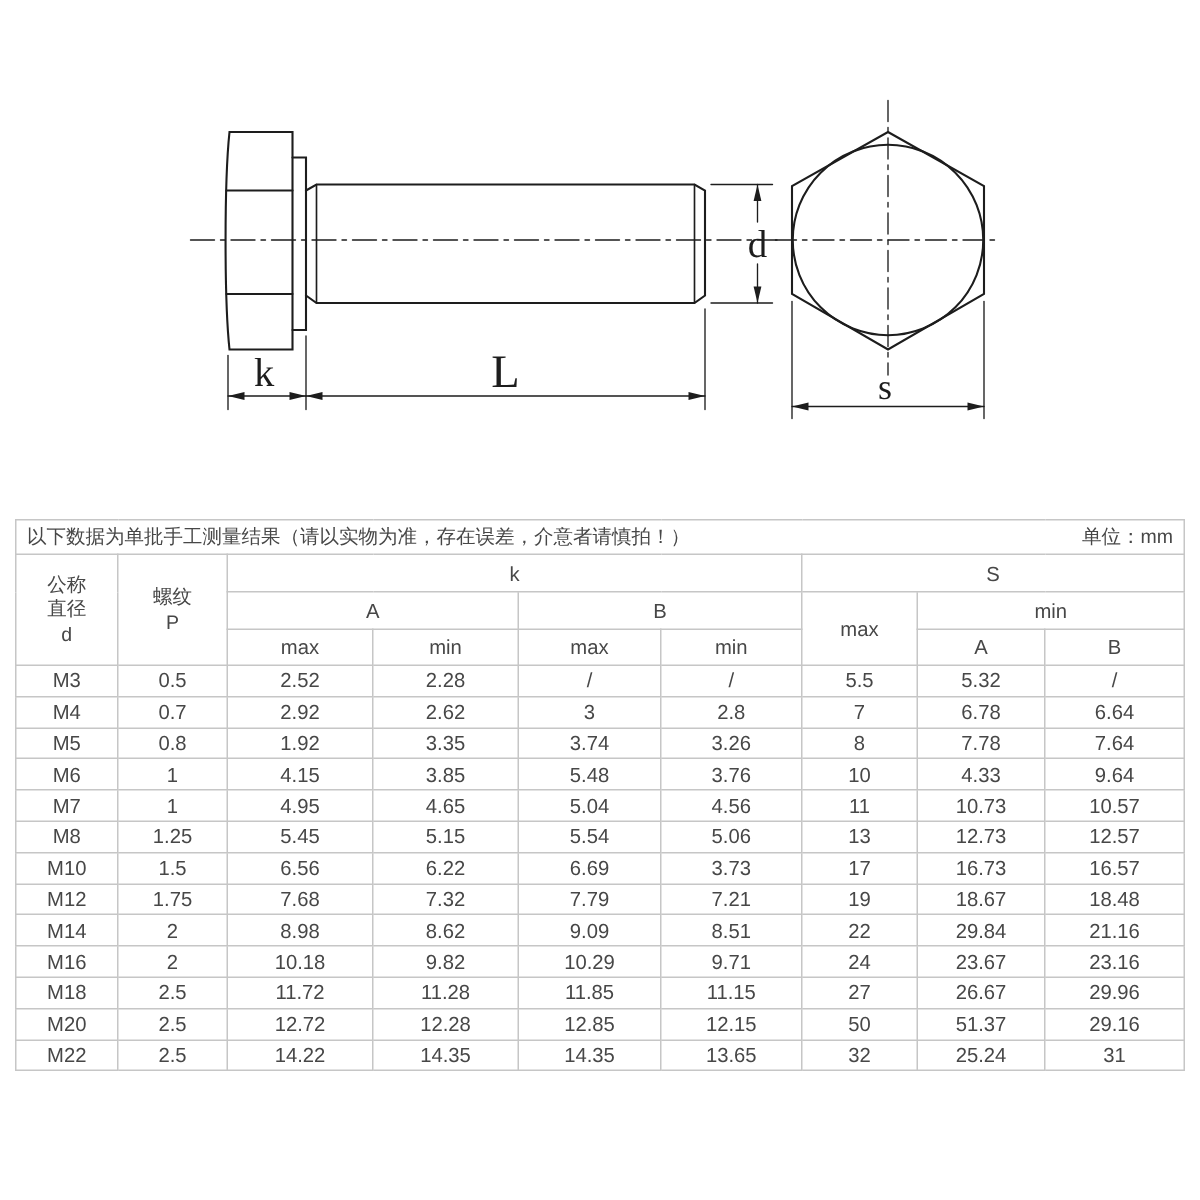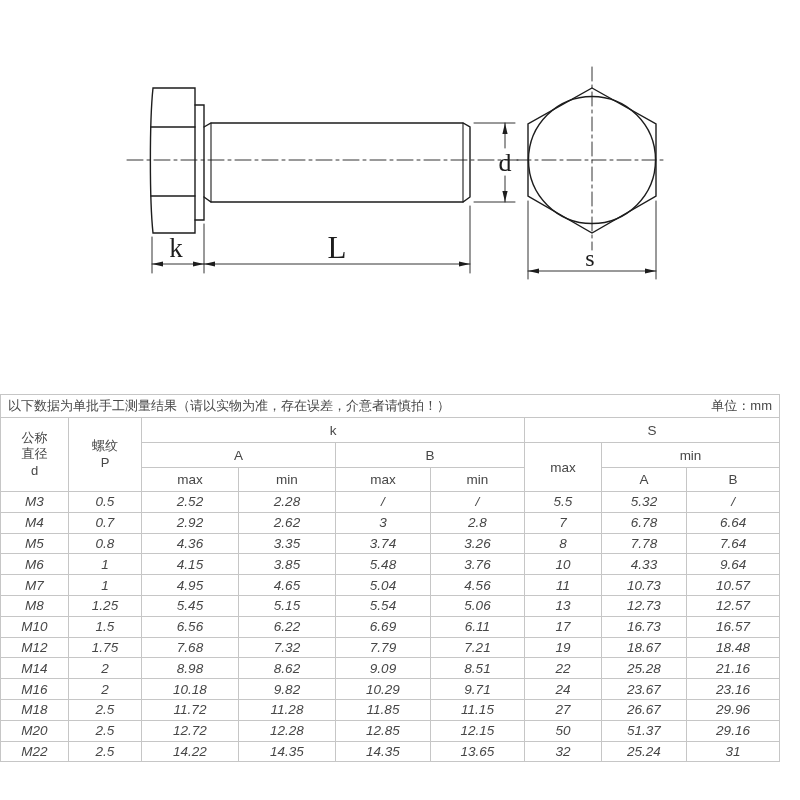--- a/index.html
+++ b/index.html
@@ -3,39 +3,39 @@
 <meta charset="utf-8">
 <style>
   html,body{margin:0;padding:0;}
   body{
     width:800px;height:800px;background:#ffffff;position:relative;
     font-family:"Liberation Sans","DejaVu Sans",sans-serif;
     overflow:hidden;
   }
   .drawing{position:absolute;top:0;left:0;}
   .drawing text{font-family:"Liberation Serif","DejaVu Serif",serif;fill:#1d1d1d;}
-  .tablewrap{position:absolute;top:346px;left:0;width:779px;margin-top:48px;}
+  .tablewrap{position:absolute;top:346px;left:10px;width:779px;}
   table{
     border-collapse:collapse;table-layout:fixed;width:100%;
     color:#474747;font-size:13.5px;
   }
   td{
     border:1px solid #c6c6c6;text-align:center;vertical-align:middle;
     padding:0;font-weight:normal;overflow:hidden;white-space:nowrap;
   }
   tr.notice-row td{height:22px;}
   .notice-flex{
     display:flex;justify-content:space-between;align-items:center;
     padding:0 7px;font-size:13px;
   }
   tr.h1 td{height:24px;}
   tr.h2 td{height:24px;}
   tr.h3 td{height:23px;}
   td.zh{font-size:13px;line-height:1.25;}
-  tbody tr{height:20.8px;font-style:italic;}
+  tbody tr{height:20.8px;}
 </style>
 </head>
 <body>
 
 <svg class="drawing" width="800" height="335" viewBox="0 0 800 335" fill="none" stroke="#1d1d1d" stroke-width="1.4" stroke-linecap="round">
 
   <g>
 
     <path d="M153,88 L195,88 L195,233 L153,233 C149.5,200 149.5,121 153,88 Z"></path>
 
@@ -164,21 +164,21 @@
           <td>2.62</td>
           <td>3</td>
           <td>2.8</td>
           <td>7</td>
           <td>6.78</td>
           <td>6.64</td>
         </tr>
         <tr>
           <td>M5</td>
           <td>0.8</td>
-          <td>4.36</td>
+          <td>1.92</td>
           <td>3.35</td>
           <td>3.74</td>
           <td>3.26</td>
           <td>8</td>
           <td>7.78</td>
           <td>7.64</td>
         </tr>
         <tr>
           <td>M6</td>
           <td>1</td>
@@ -211,21 +211,21 @@
           <td>13</td>
           <td>12.73</td>
           <td>12.57</td>
         </tr>
         <tr>
           <td>M10</td>
           <td>1.5</td>
           <td>6.56</td>
           <td>6.22</td>
           <td>6.69</td>
-          <td>6.11</td>
+          <td>3.73</td>
           <td>17</td>
           <td>16.73</td>
           <td>16.57</td>
         </tr>
         <tr>
           <td>M12</td>
           <td>1.75</td>
           <td>7.68</td>
           <td>7.32</td>
           <td>7.79</td>
@@ -235,21 +235,21 @@
           <td>18.48</td>
         </tr>
         <tr>
           <td>M14</td>
           <td>2</td>
           <td>8.98</td>
           <td>8.62</td>
           <td>9.09</td>
           <td>8.51</td>
           <td>22</td>
-          <td>25.28</td>
+          <td>29.84</td>
           <td>21.16</td>
         </tr>
         <tr>
           <td>M16</td>
           <td>2</td>
           <td>10.18</td>
           <td>9.82</td>
           <td>10.29</td>
           <td>9.71</td>
           <td>24</td>

